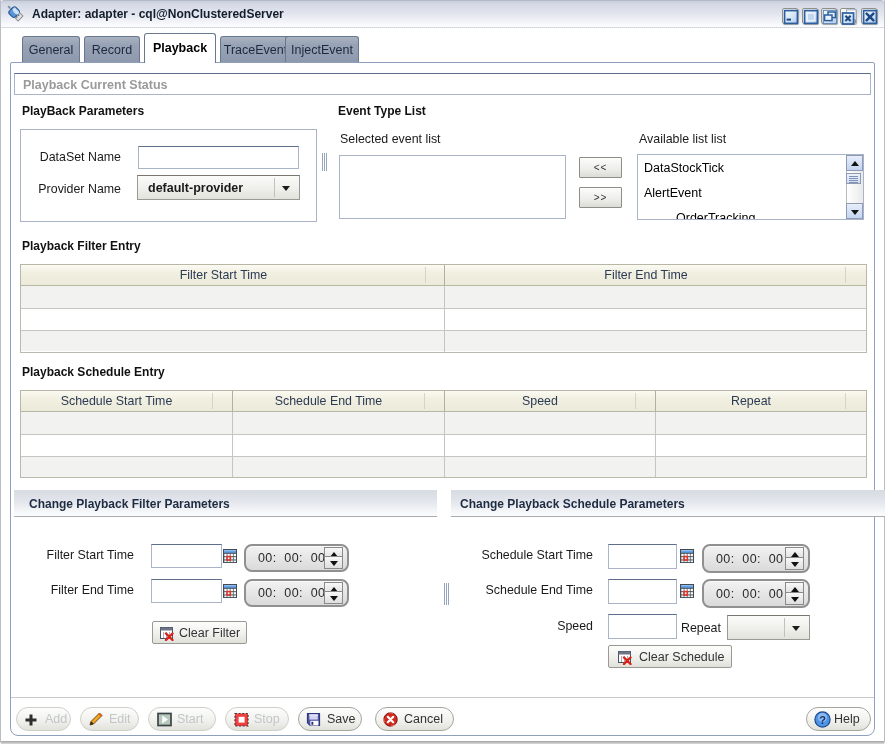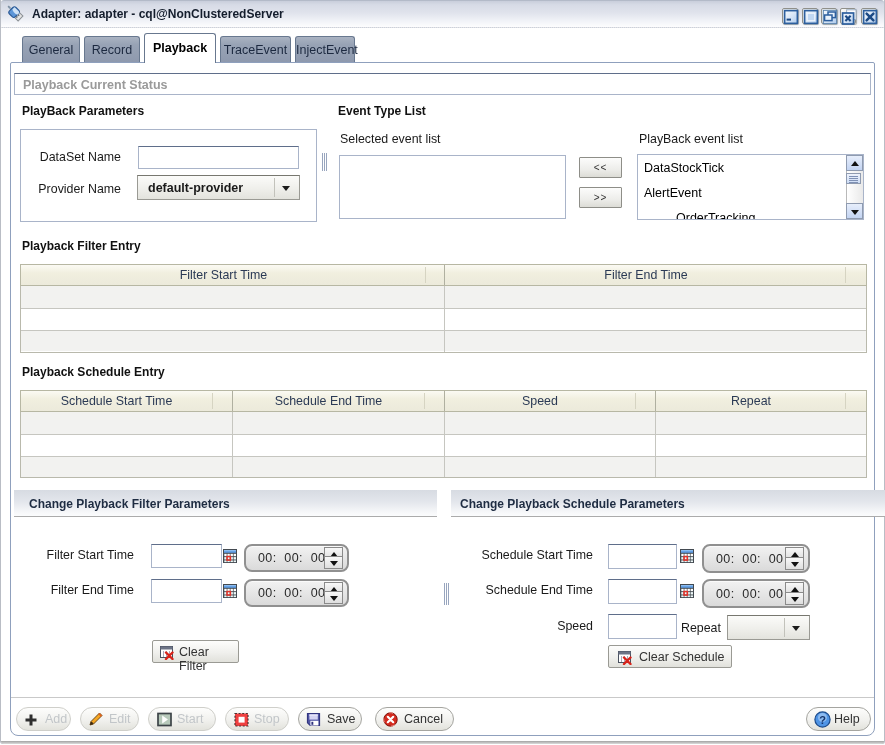--- a/index.html
+++ b/index.html
@@ -164,21 +164,21 @@
         </defs>
         <rect x="1.6" y="1.6" width="12.8" height="12.8" fill="url(#g5)" stroke="#2d5f9e" stroke-width="1.7"></rect>
         <path d="M4.6 4.6 L11.4 11.4 M11.4 4.6 L4.6 11.4" stroke="#1c4a85" stroke-width="2.5" stroke-linecap="round"></path>
       </svg>
     </div>
 
   <div class="abs tab" style="left:22px; width:58px;">General</div>
   <div class="abs tab" style="left:84px; width:56px;">Record</div>
   <div class="abs tab active" style="left:144px; width:72px;">Playback</div>
   <div class="abs tab" style="left:220px; width:71px;">TraceEvent</div>
-  <div class="abs tab" style="left:295px; width:60px;">InjectEvent</div>
+  <div class="abs tab" style="left:285px; width:74px;">InjectEvent</div>
 
   <div class="abs" id="panel"></div>
 
   <div class="abs inputbox" id="status">
       <span>Playback Current Status</span>
     </div>
 
   <div class="abs hdg" style="left:22px; top:104px;">PlayBack Parameters</div>
   <div class="abs lightbox" style="left:20px; top:129px; width:297px; height:93px;"></div>
   <div class="abs lblr" style="left:20px; top:150px; width:101px;">DataSet Name</div>
@@ -193,21 +193,21 @@
       <i style="left:0"></i>
       <i style="left:2px"></i>
       <i style="left:4px"></i>
     </div>
 
   <div class="abs hdg" style="left:338px; top:104px;">Event Type List</div>
   <div class="abs lbl" style="left:340px; top:132px;">Selected event list</div>
   <div class="abs lightbox" style="left:339px; top:155px; width:227px; height:64px;"></div>
   <div class="abs smallbtn" style="left:579px; top:157px; width:43px; height:21px; line-height:20px;">&lt;&lt;</div>
   <div class="abs smallbtn" style="left:579px; top:187px; width:43px; height:21px; line-height:20px;">&gt;&gt;</div>
-  <div class="abs lbl" style="left:639px; top:132px;">PlayBack event list</div>
+  <div class="abs lbl" style="left:639px; top:132px;">Available list list</div>
   <div class="abs lightbox" style="left:637px; top:154px; width:227px; height:66px; overflow:hidden;">
     <div style="position:absolute;left:6px;top:6px;font-size:12.5px;color:#000;">DataStockTick</div>
     <div style="position:absolute;left:6px;top:31px;font-size:12.5px;color:#000;">AlertEvent</div>
     <div style="position:absolute;left:6px;top:56px;font-size:12.5px;color:#000;margin-left:32px;">OrderTracking</div>
 
     <div style="position:absolute;right:0;top:0;bottom:0;width:17px;background:linear-gradient(90deg,#ffffff,#e9e9e9);border-left:1px solid #b9b9b9;"></div>
     <div style="position:absolute;right:0;top:0;width:17px;height:16px;background:linear-gradient(#e7eefb,#c3d4f2);border:1px solid #8f9bb0;">
       <i style="position:absolute;left:4px;top:5px;width:0;height:0;border-left:4px solid transparent;border-right:4px solid transparent;border-bottom:5px solid #111;"></i>
       </div>
     <div style="position:absolute;right:0;bottom:0;width:17px;height:16px;background:linear-gradient(#e7eefb,#c3d4f2);border:1px solid #8f9bb0;">
@@ -328,21 +328,21 @@
     <span class="tm">00:&nbsp; 00:&nbsp; 00</span>
     <span class="spinbtns">
         <span class="spinbtn up">
           <i class="tri-up"></i>
         </span>
         <span class="spinbtn dn">
           <i class="tri-dn"></i>
         </span>
       </span>
   </div>
-  <div class="abs clearbtn" style="left:152px; top:640px; width:87px; height:23px;">
+  <div class="abs clearbtn" style="left:152px; top:621px; width:95px; height:23px;">
     <svg class="clr" style="position:absolute;left:6px;top:3px" width="16" height="16" viewBox="0 0 16 16">
         <rect x="1.5" y="2.5" width="12" height="11" fill="#fff" stroke="#4a5160" stroke-width="1"></rect>
         <rect x="1.5" y="2.5" width="12" height="3" fill="#6d7486"></rect>
         <line x1="4.5" y1="7" x2="4.5" y2="13" stroke="#aab" stroke-width="1"></line>
         <line x1="7.5" y1="7" x2="7.5" y2="13" stroke="#aab" stroke-width="1"></line>
         <line x1="10.5" y1="7" x2="10.5" y2="13" stroke="#aab" stroke-width="1"></line>
         <path d="M7 8.5 L13.5 15 M13.5 8.5 L7 15" stroke="#d8231a" stroke-width="2.4" stroke-linecap="round"></path>
       </svg>
     <span style="position:absolute;left:26px;top:4px;">Clear Filter</span>
   </div>

